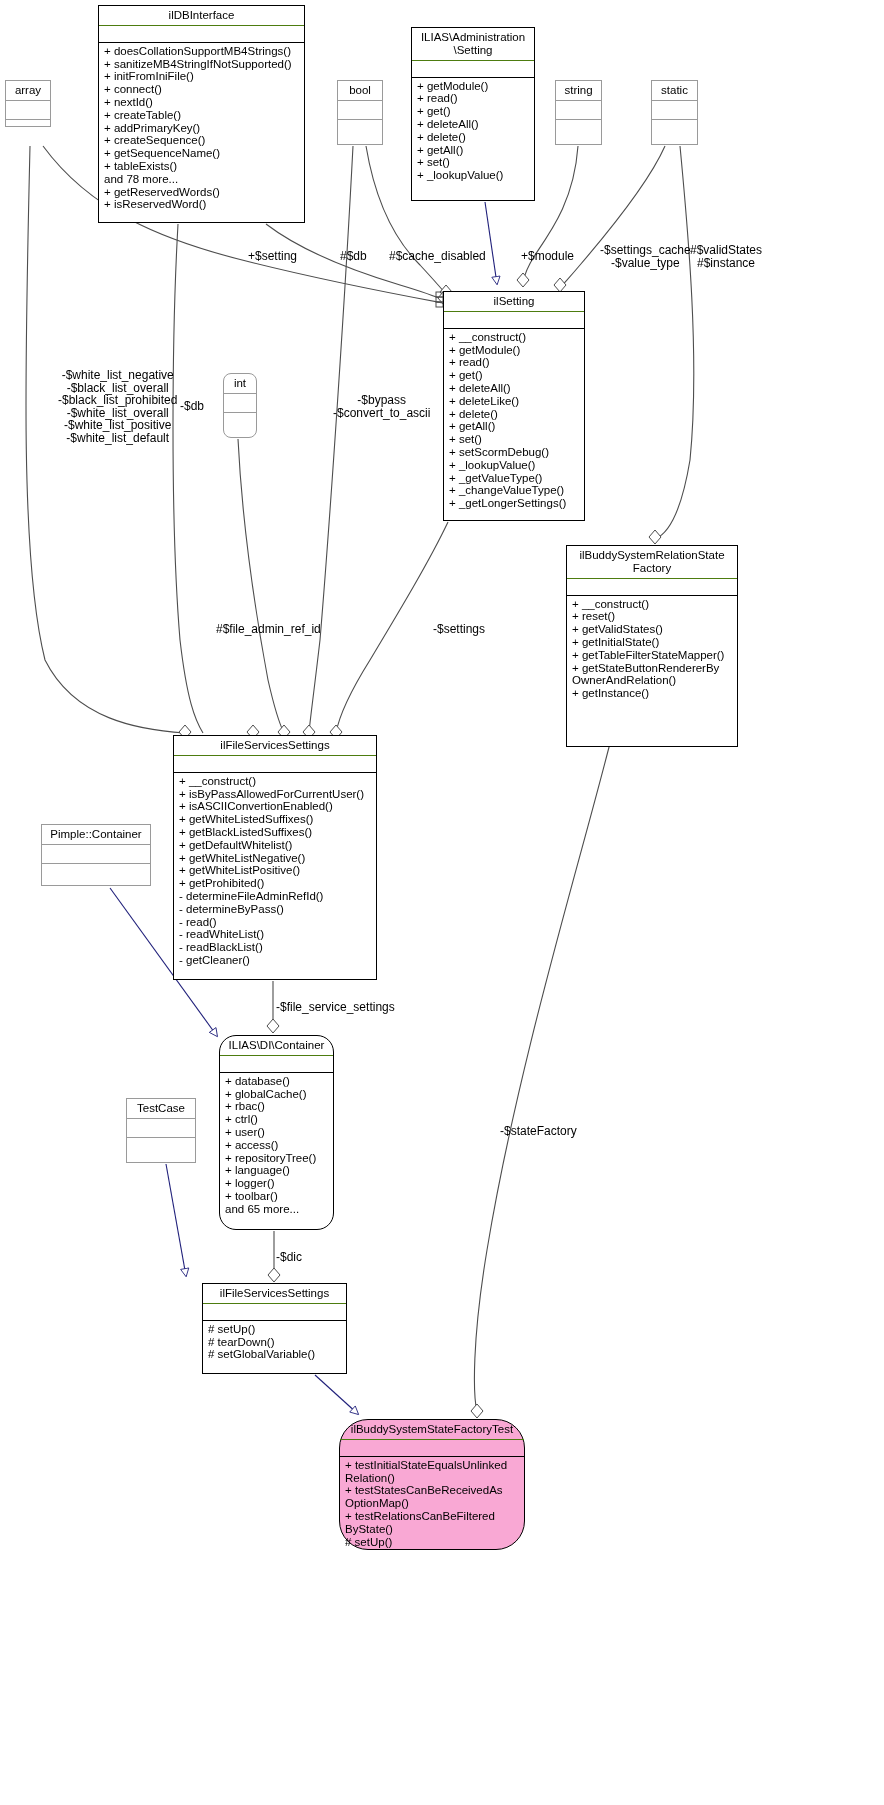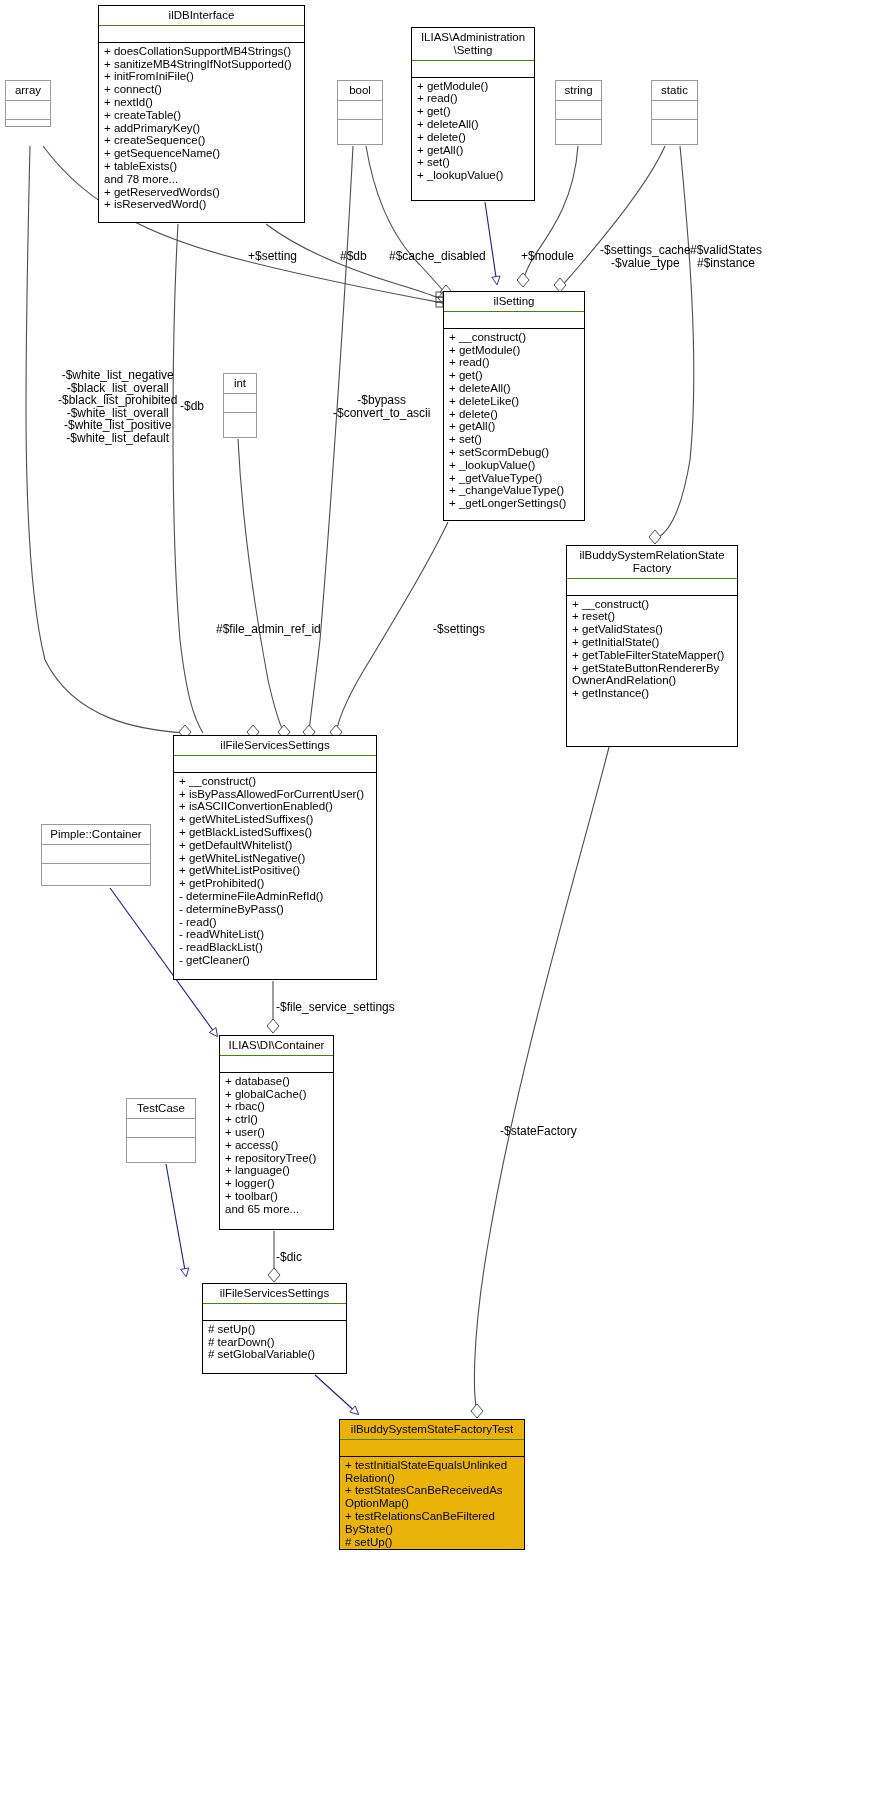--- a/index.html
+++ b/index.html
@@ -28,21 +28,22 @@
     background: #ffffff;
     border: 1px solid #000000;
     font-size: 11.5px;
     color: #000000;
     line-height: 12.8px;
   }
   .node.thin {
     border: 1px solid #9a9a9a;
   }
   .node.gray {
-    background: #eab308;
+    background: #f9a8d4;
+    border-radius: 29px;
   }
   .node .title {
     text-align: center;
     padding: 3px 2px 3px 2px;
     border-bottom: 1px solid #4d7c0f;
     font-size: 11.5px;
     line-height: 12.8px;
   }
   .node.thin .title {
     border-bottom: 1px solid #9a9a9a;
@@ -201,21 +202,21 @@
     <div class="attrs"></div>
     <div class="ops"></div>
   </div>
 
   <div class="node thin" style="left:651px;top:80px;width:47px;height:65px;">
     <div class="title">static</div>
     <div class="attrs"></div>
     <div class="ops"></div>
   </div>
 
-  <div class="node thin" style="left:223px;top:373px;width:34px;height:65px;">
+  <div class="node thin" style="left:223px;top:373px;width:34px;height:65px;border-radius:8px;">
     <div class="title">int</div>
     <div class="attrs"></div>
     <div class="ops"></div>
   </div>
 
   <div class="node" style="left:443px;top:291px;width:142px;height:230px;">
     <div class="title">ilSetting</div>
     <div class="attrs"></div>
     <div class="ops">
         <div>+ __construct()</div>
@@ -274,21 +275,21 @@
         <div>- getCleaner()</div>
       </div>
   </div>
 
   <div class="node thin" style="left:41px;top:824px;width:110px;height:62px;">
     <div class="title">Pimple::Container</div>
     <div class="attrs"></div>
     <div class="ops"></div>
   </div>
 
-  <div class="node" style="left:219px;top:1035px;width:115px;height:195px;">
+  <div class="node" style="left:219px;top:1035px;width:115px;height:195px;border-radius:17px;">
     <div class="title">ILIAS\DI\Container</div>
     <div class="attrs"></div>
     <div class="ops">
         <div>+ database()</div>
         <div>+ globalCache()</div>
         <div>+ rbac()</div>
         <div>+ ctrl()</div>
         <div>+ user()</div>
         <div>+ access()</div>
         <div>+ repositoryTree()</div>

